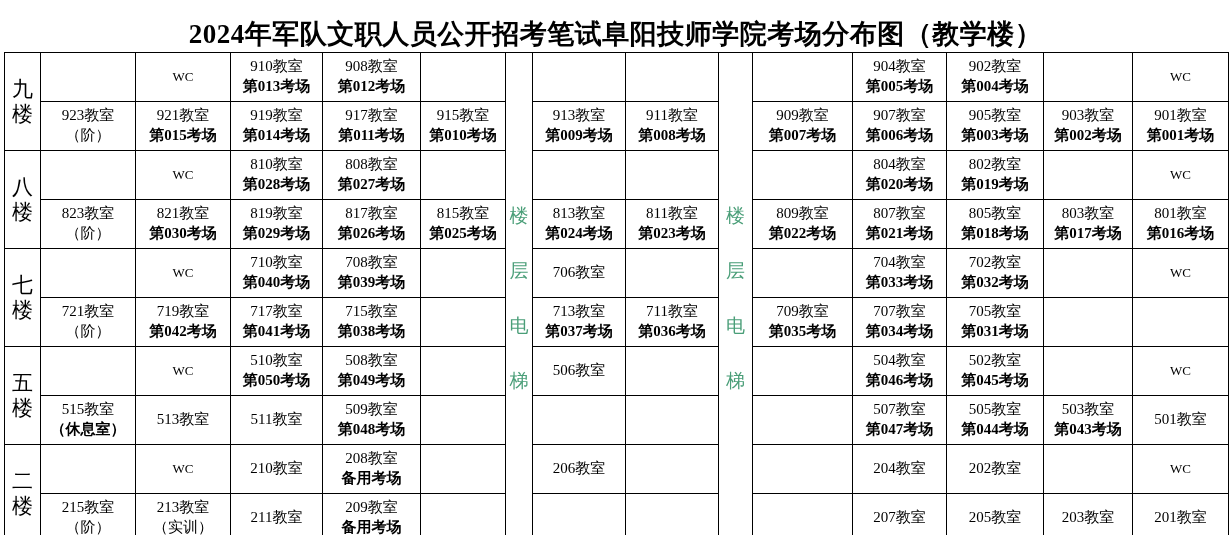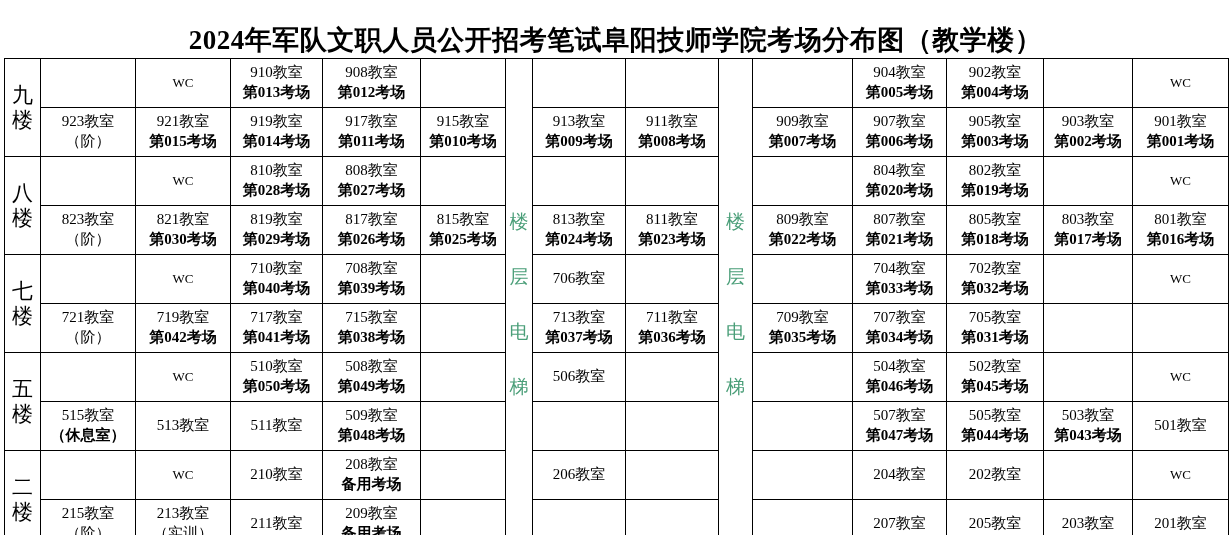--- a/index.html
+++ b/index.html
@@ -6,21 +6,21 @@
     margin:0;padding:0;background:#ffffff;
     width:1231px;height:535px;overflow:hidden;
     font-family:"Liberation Serif","DejaVu Serif",serif;
     color:#000;
   }
   .title{
     text-align:center;
     font-size:27px;
     font-weight:bold;
     margin:0;
-    padding-top:22px;
+    padding-top:16px;
     height:36px;
     letter-spacing:0.5px;
     white-space:nowrap;
   }
   table.grid{
     border-collapse:collapse;
     table-layout:fixed;
     margin-left:4px;
     width:1224px;
   }

